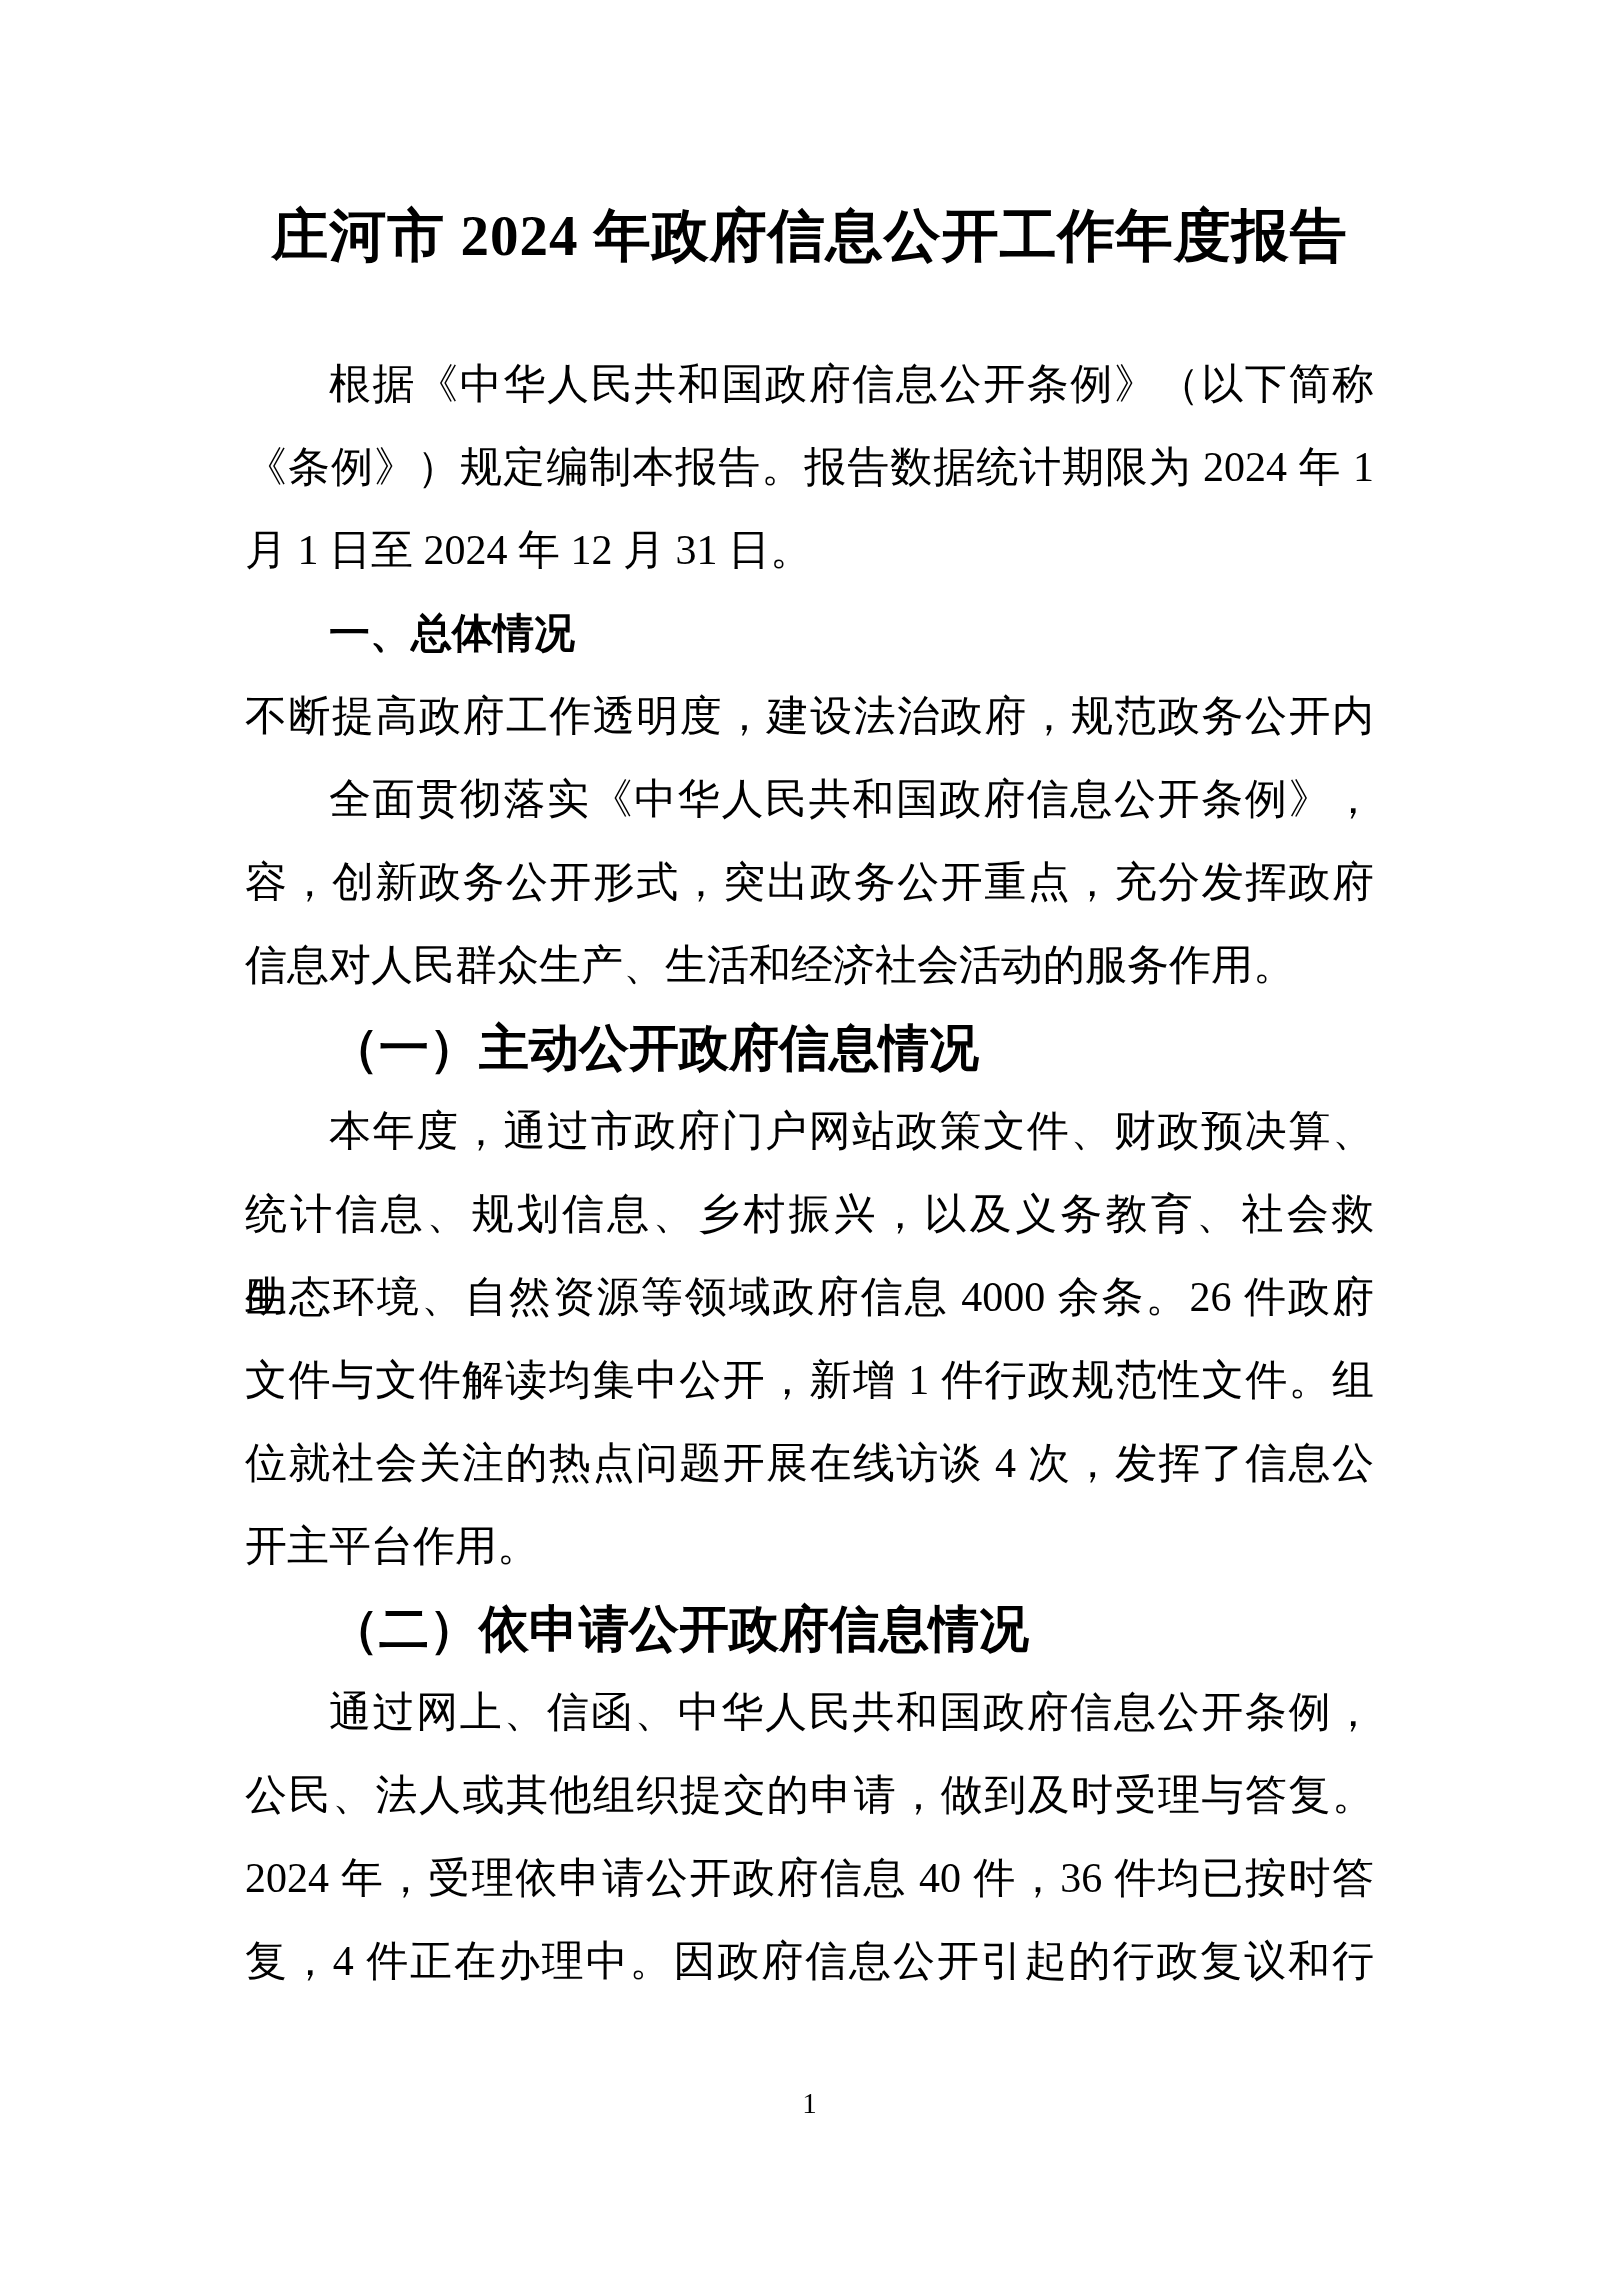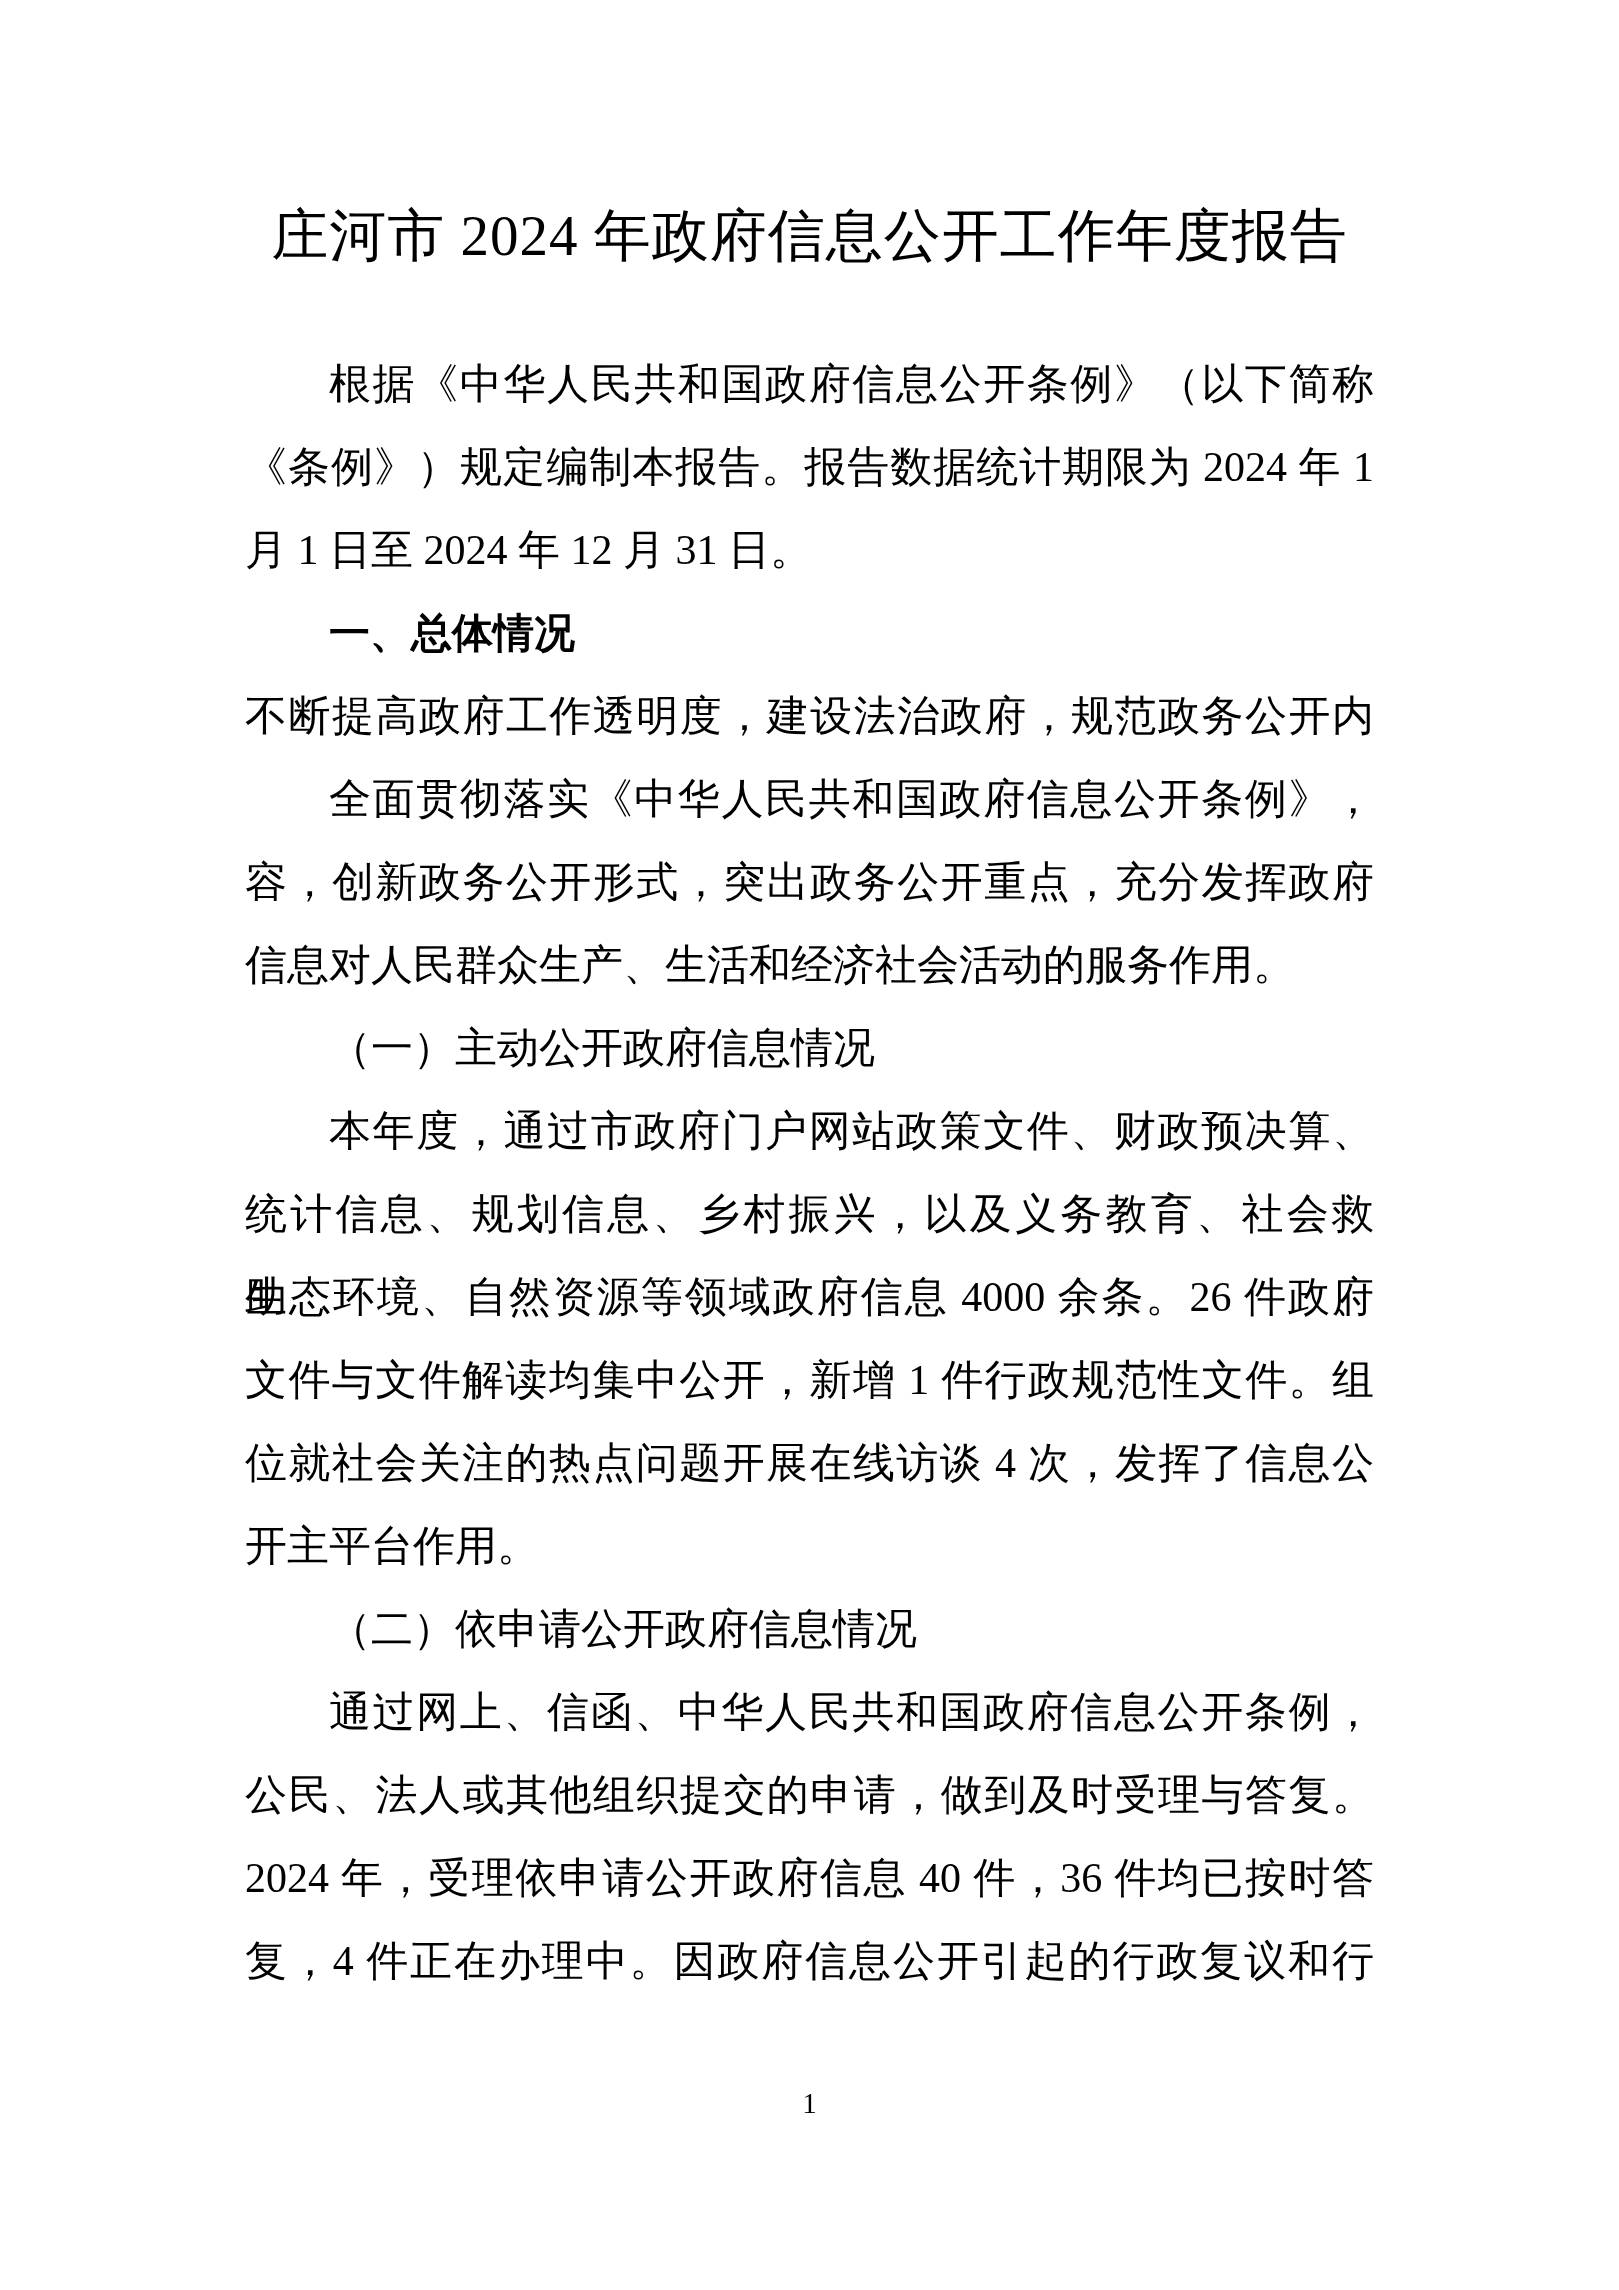--- a/index.html
+++ b/index.html
@@ -16,21 +16,21 @@
     font-family: "Liberation Serif", serif;
     overflow: hidden;
   }
   .doc-title {
     position: absolute;
     top: 200px;
     left: 196px;
     width: 1227px;
     text-align: center;
     font-size: 57px;
-    font-weight: normal;
+    font-weight: bold;
     line-height: 71px;
     letter-spacing: 1px;
     white-space: nowrap;
   }
   .doc-body {
     position: absolute;
     top: 343px;
     left: 245px;
     width: 1129px;
   }
@@ -48,22 +48,22 @@
   .line.indent {
     padding-left: 84px;
     box-sizing: border-box;
   }
   .line.h1 {
     font-family: "Liberation Sans", sans-serif;
     font-weight: bold;
     font-size: 41px;
   }
   .line.h2 {
-    font-size: 42px;
-    font-weight: normal;
+    font-size: 50px;
+    font-weight: bold;
   }
   .page-footer {
     position: absolute;
     top: 2084px;
     left: 0;
     width: 1619px;
     text-align: center;
     font-size: 29px;
     line-height: 39px;
     font-family: "Liberation Serif", serif;

